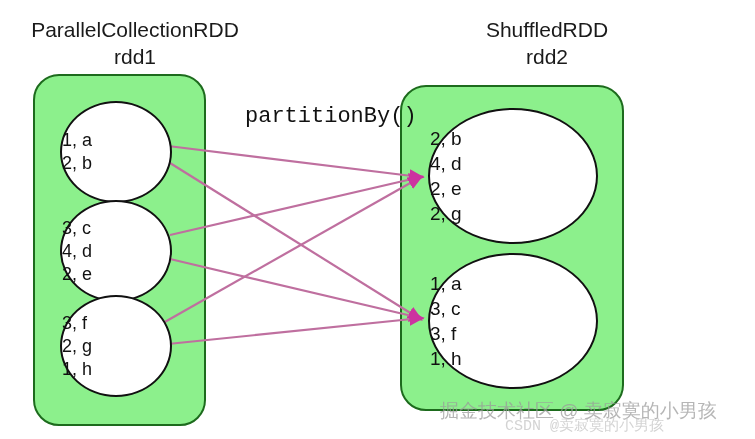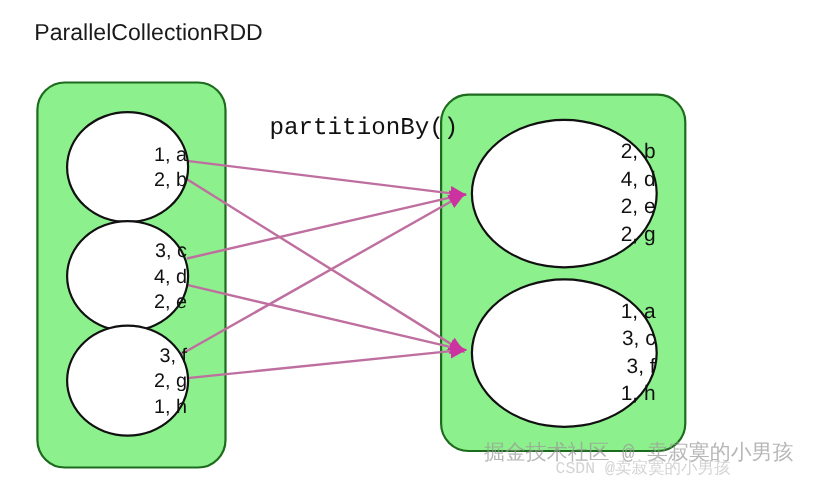--- a/index.html
+++ b/index.html
@@ -40,21 +40,21 @@
   .partition {
     position: absolute;
     width: 200px;
     height: 148px;
     border: 2px solid #111111;
     border-radius: 50%;
     background: #ffffff;
     box-sizing: border-box;
     display: flex;
     flex-direction: column;
-    align-items: flex-end;
+    align-items: flex-start;
     justify-content: center;
     color: #111111;
     font-size: 19px;
     line-height: 24px;
   }
   .partition .pair { display: block; white-space: nowrap; }
 
   .p-left  { width: 112px; height: 102px; font-size: 18px; line-height: 23px; }
   #part-l0 { left: 60px; top: 101px; }
   #part-l1 { left: 60px; top: 200px; }
@@ -83,42 +83,47 @@
   }
 
   .watermark-main {
     position: absolute;
     left: 440px;
     top: 398px;
     font-size: 19px;
     color: #9a9a9a;
     opacity: 0.72;
     white-space: nowrap;
-    font-family: Liberation Mono, monospace;
+    font-family: Liberation Sans, sans-serif;
   }
   .watermark-sub {
     position: absolute;
     left: 505px;
     top: 416px;
     font-size: 15px;
     color: #c9c9c9;
     opacity: 0.8;
     white-space: nowrap;
     font-family: Liberation Mono, monospace;
   }
 </style>
 </head>
 <body>
 
 <div id="stage">
 
   <div class="title" id="title-left">
     <span>ParallelCollectionRDD</span>
+    <span class="sub">rdd1</span>
   </div>
 
+  <div class="title" id="title-right">
+    <span>ShuffledRDD</span>
+    <span class="sub">rdd2</span>
+  </div>
 
   <div class="rdd-box" id="box-left"></div>
   <div class="rdd-box" id="box-right"></div>
 
   <svg id="edges" viewBox="0 0 755 439">
     <defs>
       <marker id="arrowhead" markerWidth="7" markerHeight="7" refX="1.2" refY="3" orient="auto" markerUnits="strokeWidth">
         <path d="M0,0 L7,3 L0,6 Z" fill="#cc33a0"></path>
       </marker>
     </defs>

